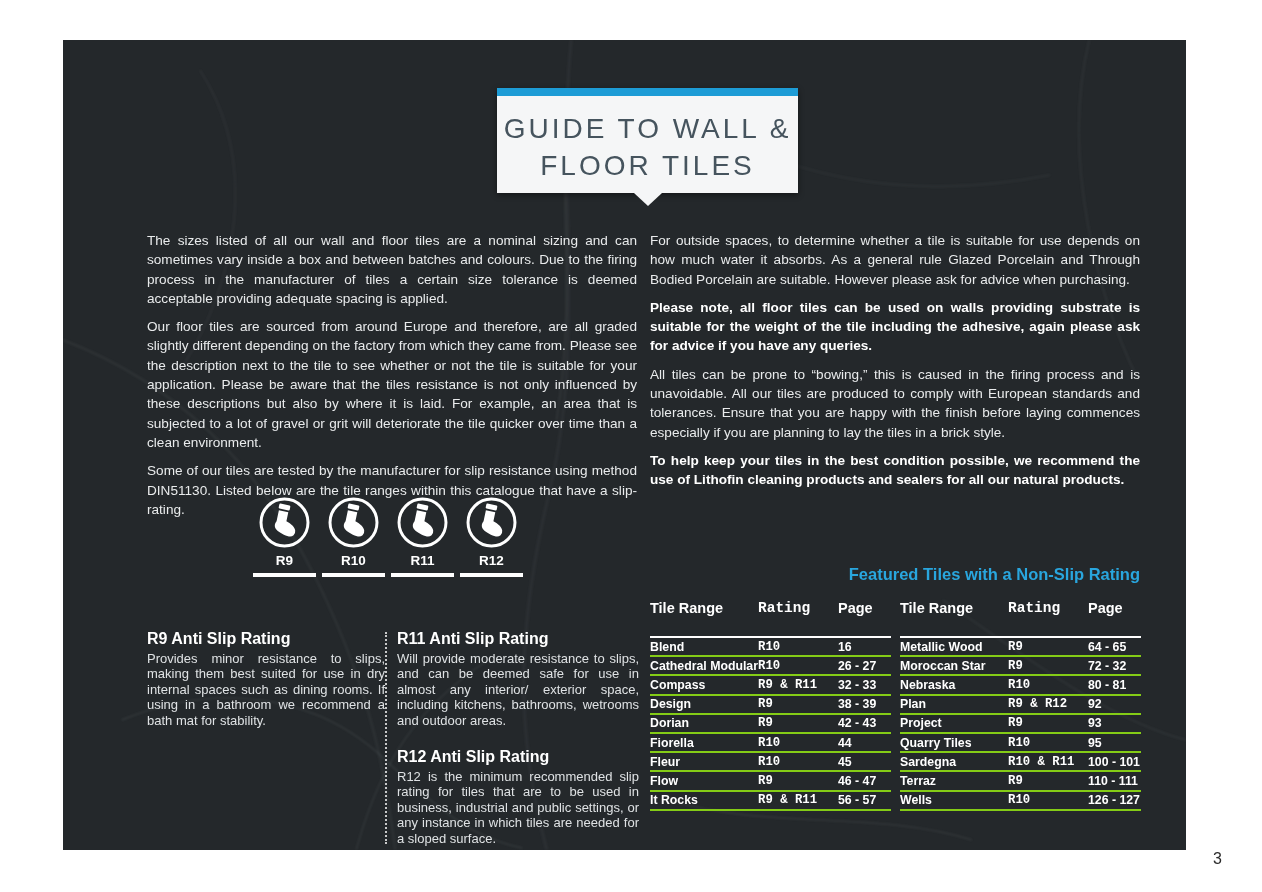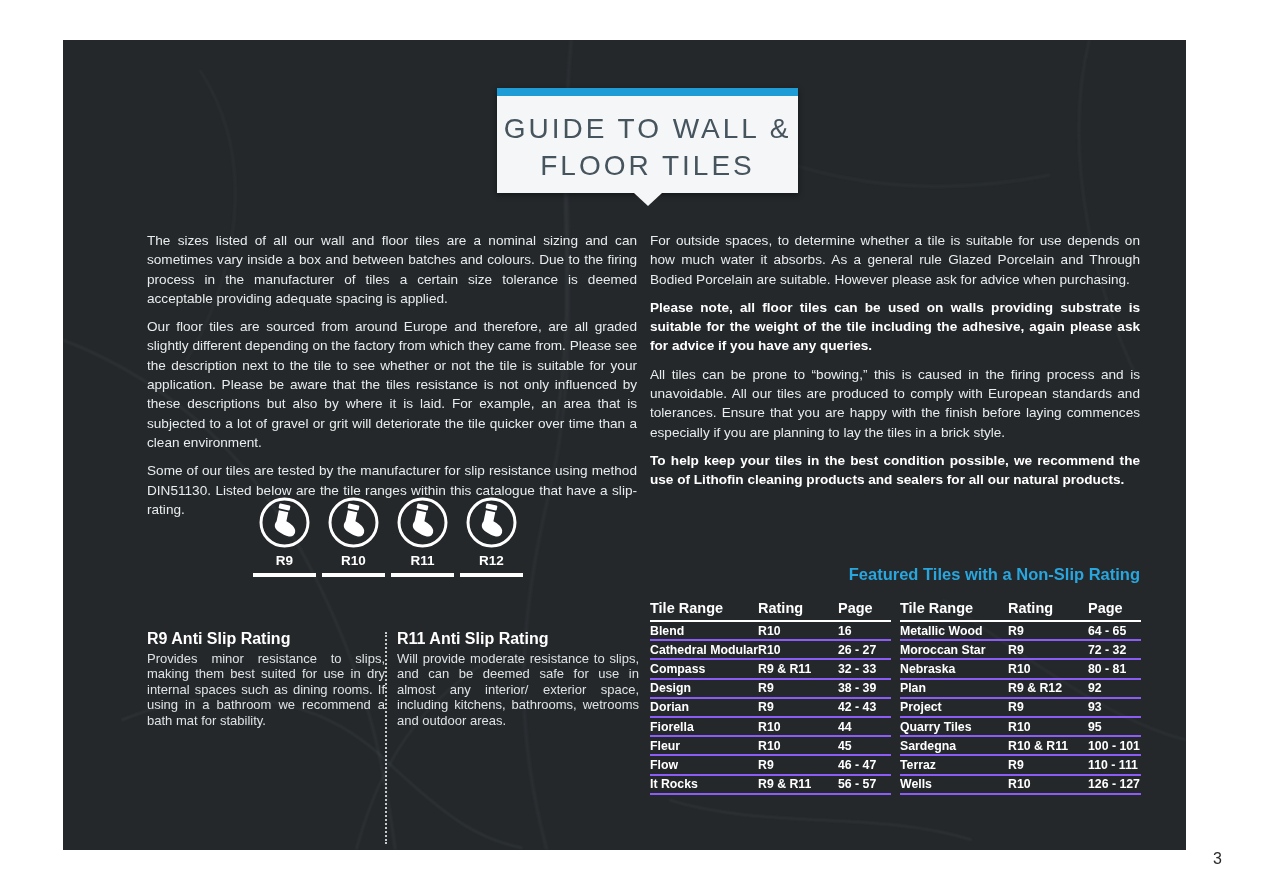--- a/index.html
+++ b/index.html
@@ -47,26 +47,26 @@
   .rating-body { font-size:13px; line-height:15.4px; text-align:justify; }
   .ratings-divider { position:absolute; left:322px; top:592px; height:212px; width:0;
                      border-left:2px dotted rgba(255,255,255,.75); }
 
   
   .featured-heading { position:absolute; left:587px; top:525px; width:490px; text-align:right;
                       font-weight:700; font-size:16.5px; color:#29a6de; }
   .tile-table { position:absolute; top:560px; width:241px; color:#ffffff; }
   .tile-table-left  { left:587px; }
   .tile-table-right { left:837px; }
-  .thead { display:flex; font-weight:700; font-size:14.5px; padding-bottom:4px;
+  .thead { display:flex; font-weight:700; font-size:14.5px; padding-bottom:20px;
            border-bottom:2px solid #ffffff; }
   .trow  { display:flex; font-weight:700; font-size:12.3px; align-items:center;
-           height:19.2px; border-bottom:2px solid #8b5cf6; }
+           height:19.2px; border-bottom:2px solid #84cc16; }
   .c-name   { width:108px; white-space:nowrap; overflow:hidden; }
-  .c-rating { width:80px; }
+  .c-rating { width:80px;font-family:Liberation Mono, monospace; }
   .c-page   { flex:1; }
 
   .page-num { position:absolute; right:40px; top:850px; color:#2b2b2b; font-size:16px; }
 </style>
 </head>
 <body>
 
 <div class="sheet">
   <div class="panel">
 
@@ -163,20 +163,24 @@
         <div class="rating-heading">R9 Anti Slip Rating</div>
         <div class="rating-body">Provides minor resistance to slips, making them best suited for use in dry internal spaces such as dining rooms. If using in a bathroom we recommend a bath mat for stability.</div>
       </div>
     </div>
     <div class="ratings-divider"></div>
     <div class="ratings-col ratings-col-b">
       <div class="rating-block">
         <div class="rating-heading">R11 Anti Slip Rating</div>
         <div class="rating-body">Will provide moderate resistance to slips, and can be deemed safe for use in almost any interior/ exterior space, including kitchens, bathrooms, wetrooms and outdoor areas.</div>
       </div>
+      <div class="rating-block">
+        <div class="rating-heading">R12 Anti Slip Rating</div>
+        <div class="rating-body">R12 is the minimum recommended slip rating for tiles that are to be used in business, industrial and public settings, or any instance in which tiles are needed for a sloped surface.</div>
+      </div>
     </div>
 
     <div class="featured-heading">Featured Tiles with a Non-Slip Rating</div>
 
     <div class="tile-table tile-table-left">
       <div class="thead">
         <div class="c-name">Tile Range</div>
         <div class="c-rating">Rating</div>
         <div class="c-page">Page</div>
       </div>

